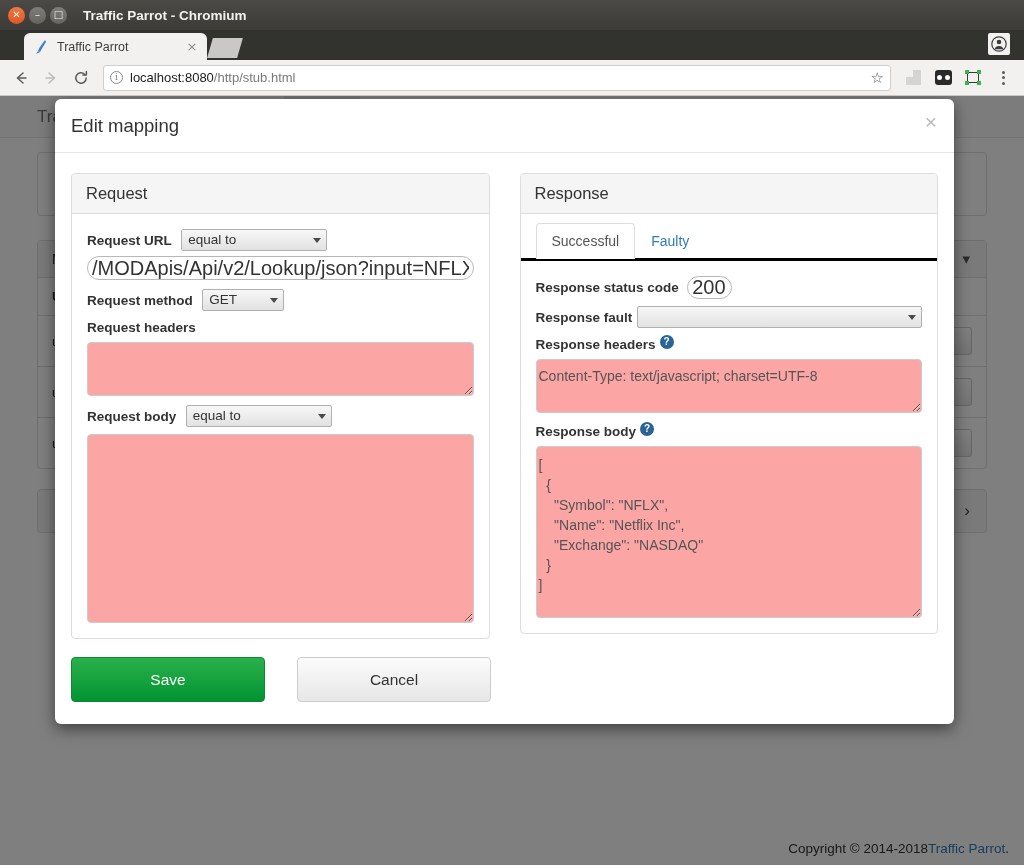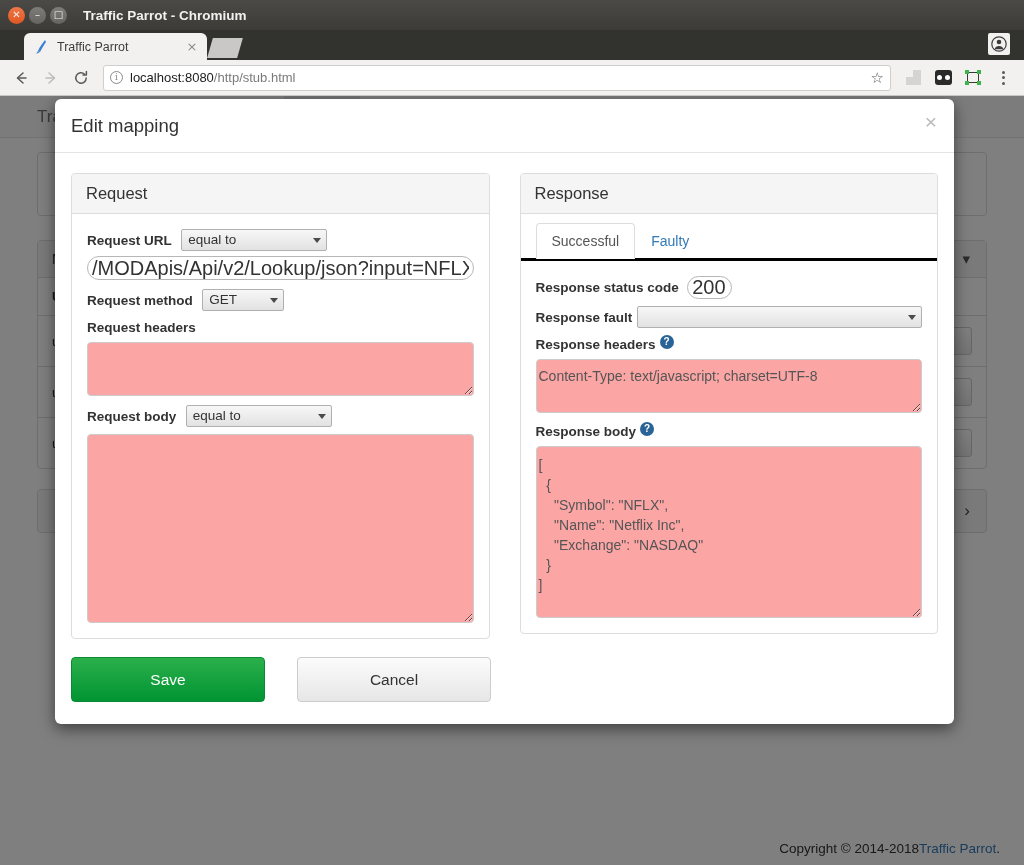--- a/index.html
+++ b/index.html
@@ -254,21 +254,21 @@
 
   
   .footer {
     position: absolute;
     left: 0; right: 0; bottom: 0;
     height: 40px;
     background: #ffffff;
     display: flex;
     align-items: center;
     justify-content: flex-end;
-    padding-right: 24px;
+    padding-right: 15px;
     font-size: 13.5px;
     color: #333;
     z-index: 1;
   }
   .footer a { color: #337ab7; text-decoration: none; }
 
   
   .modal {
     position: absolute;
     left: 55px; top: 3px;

